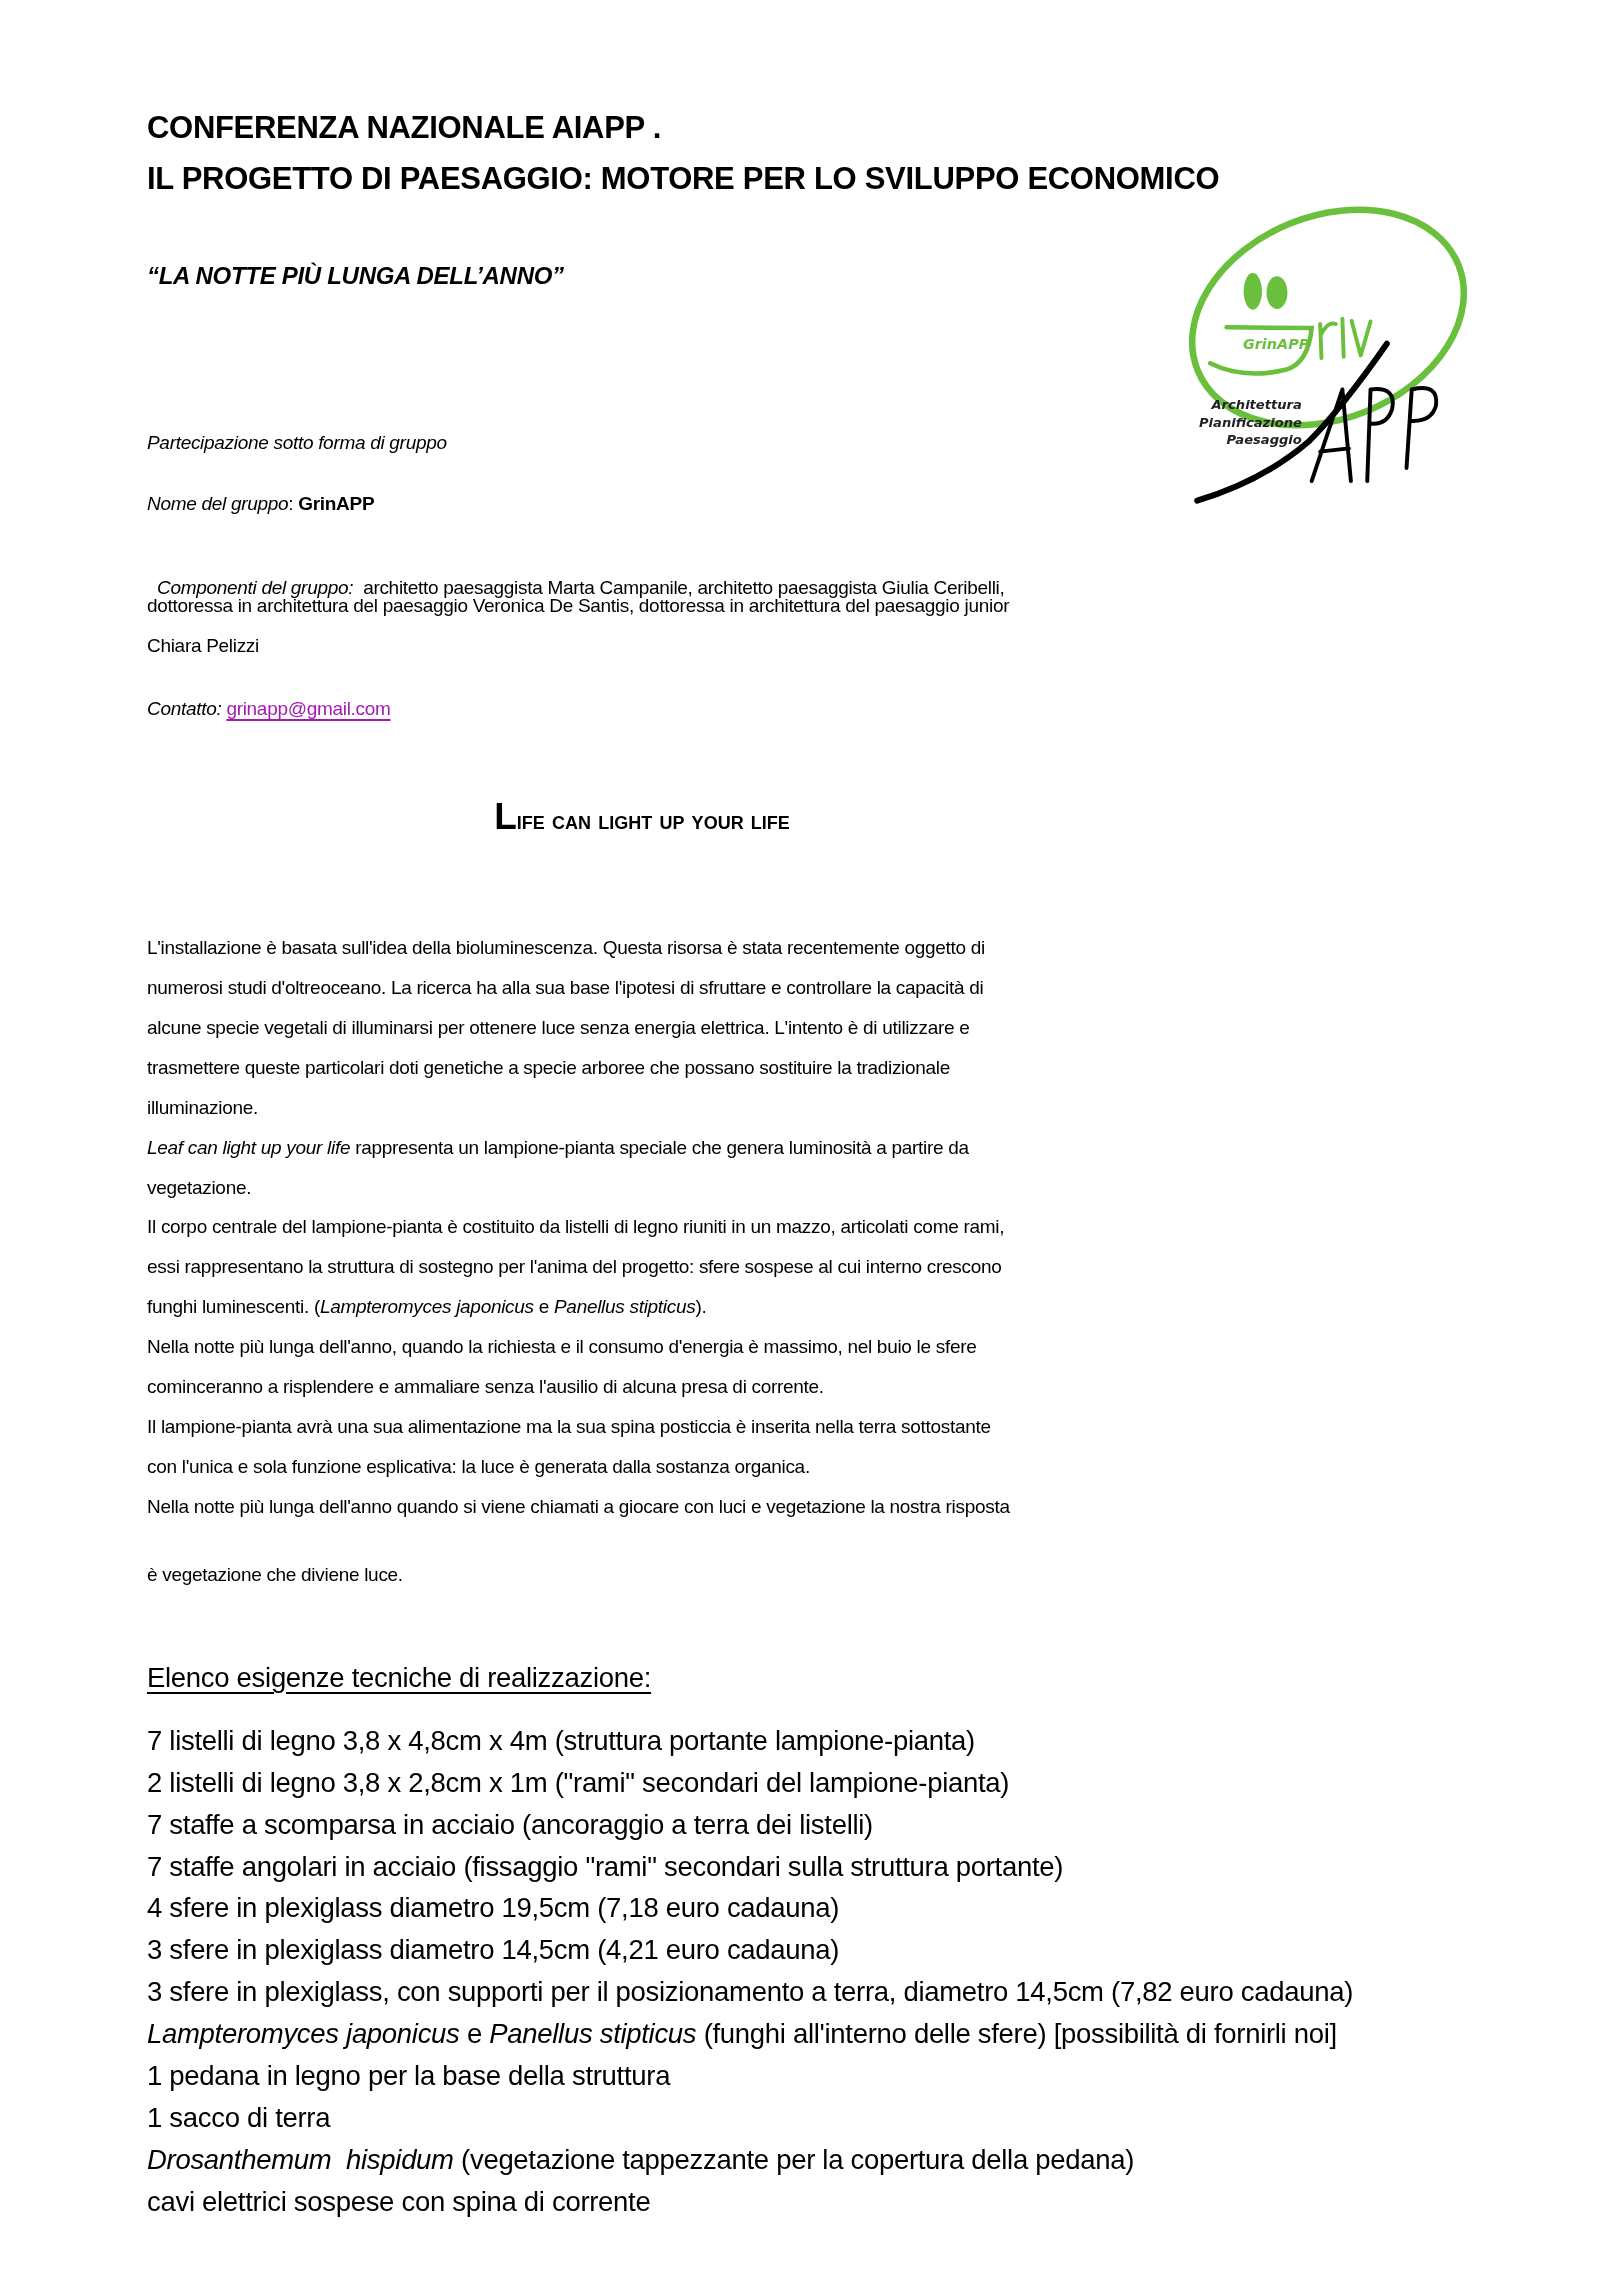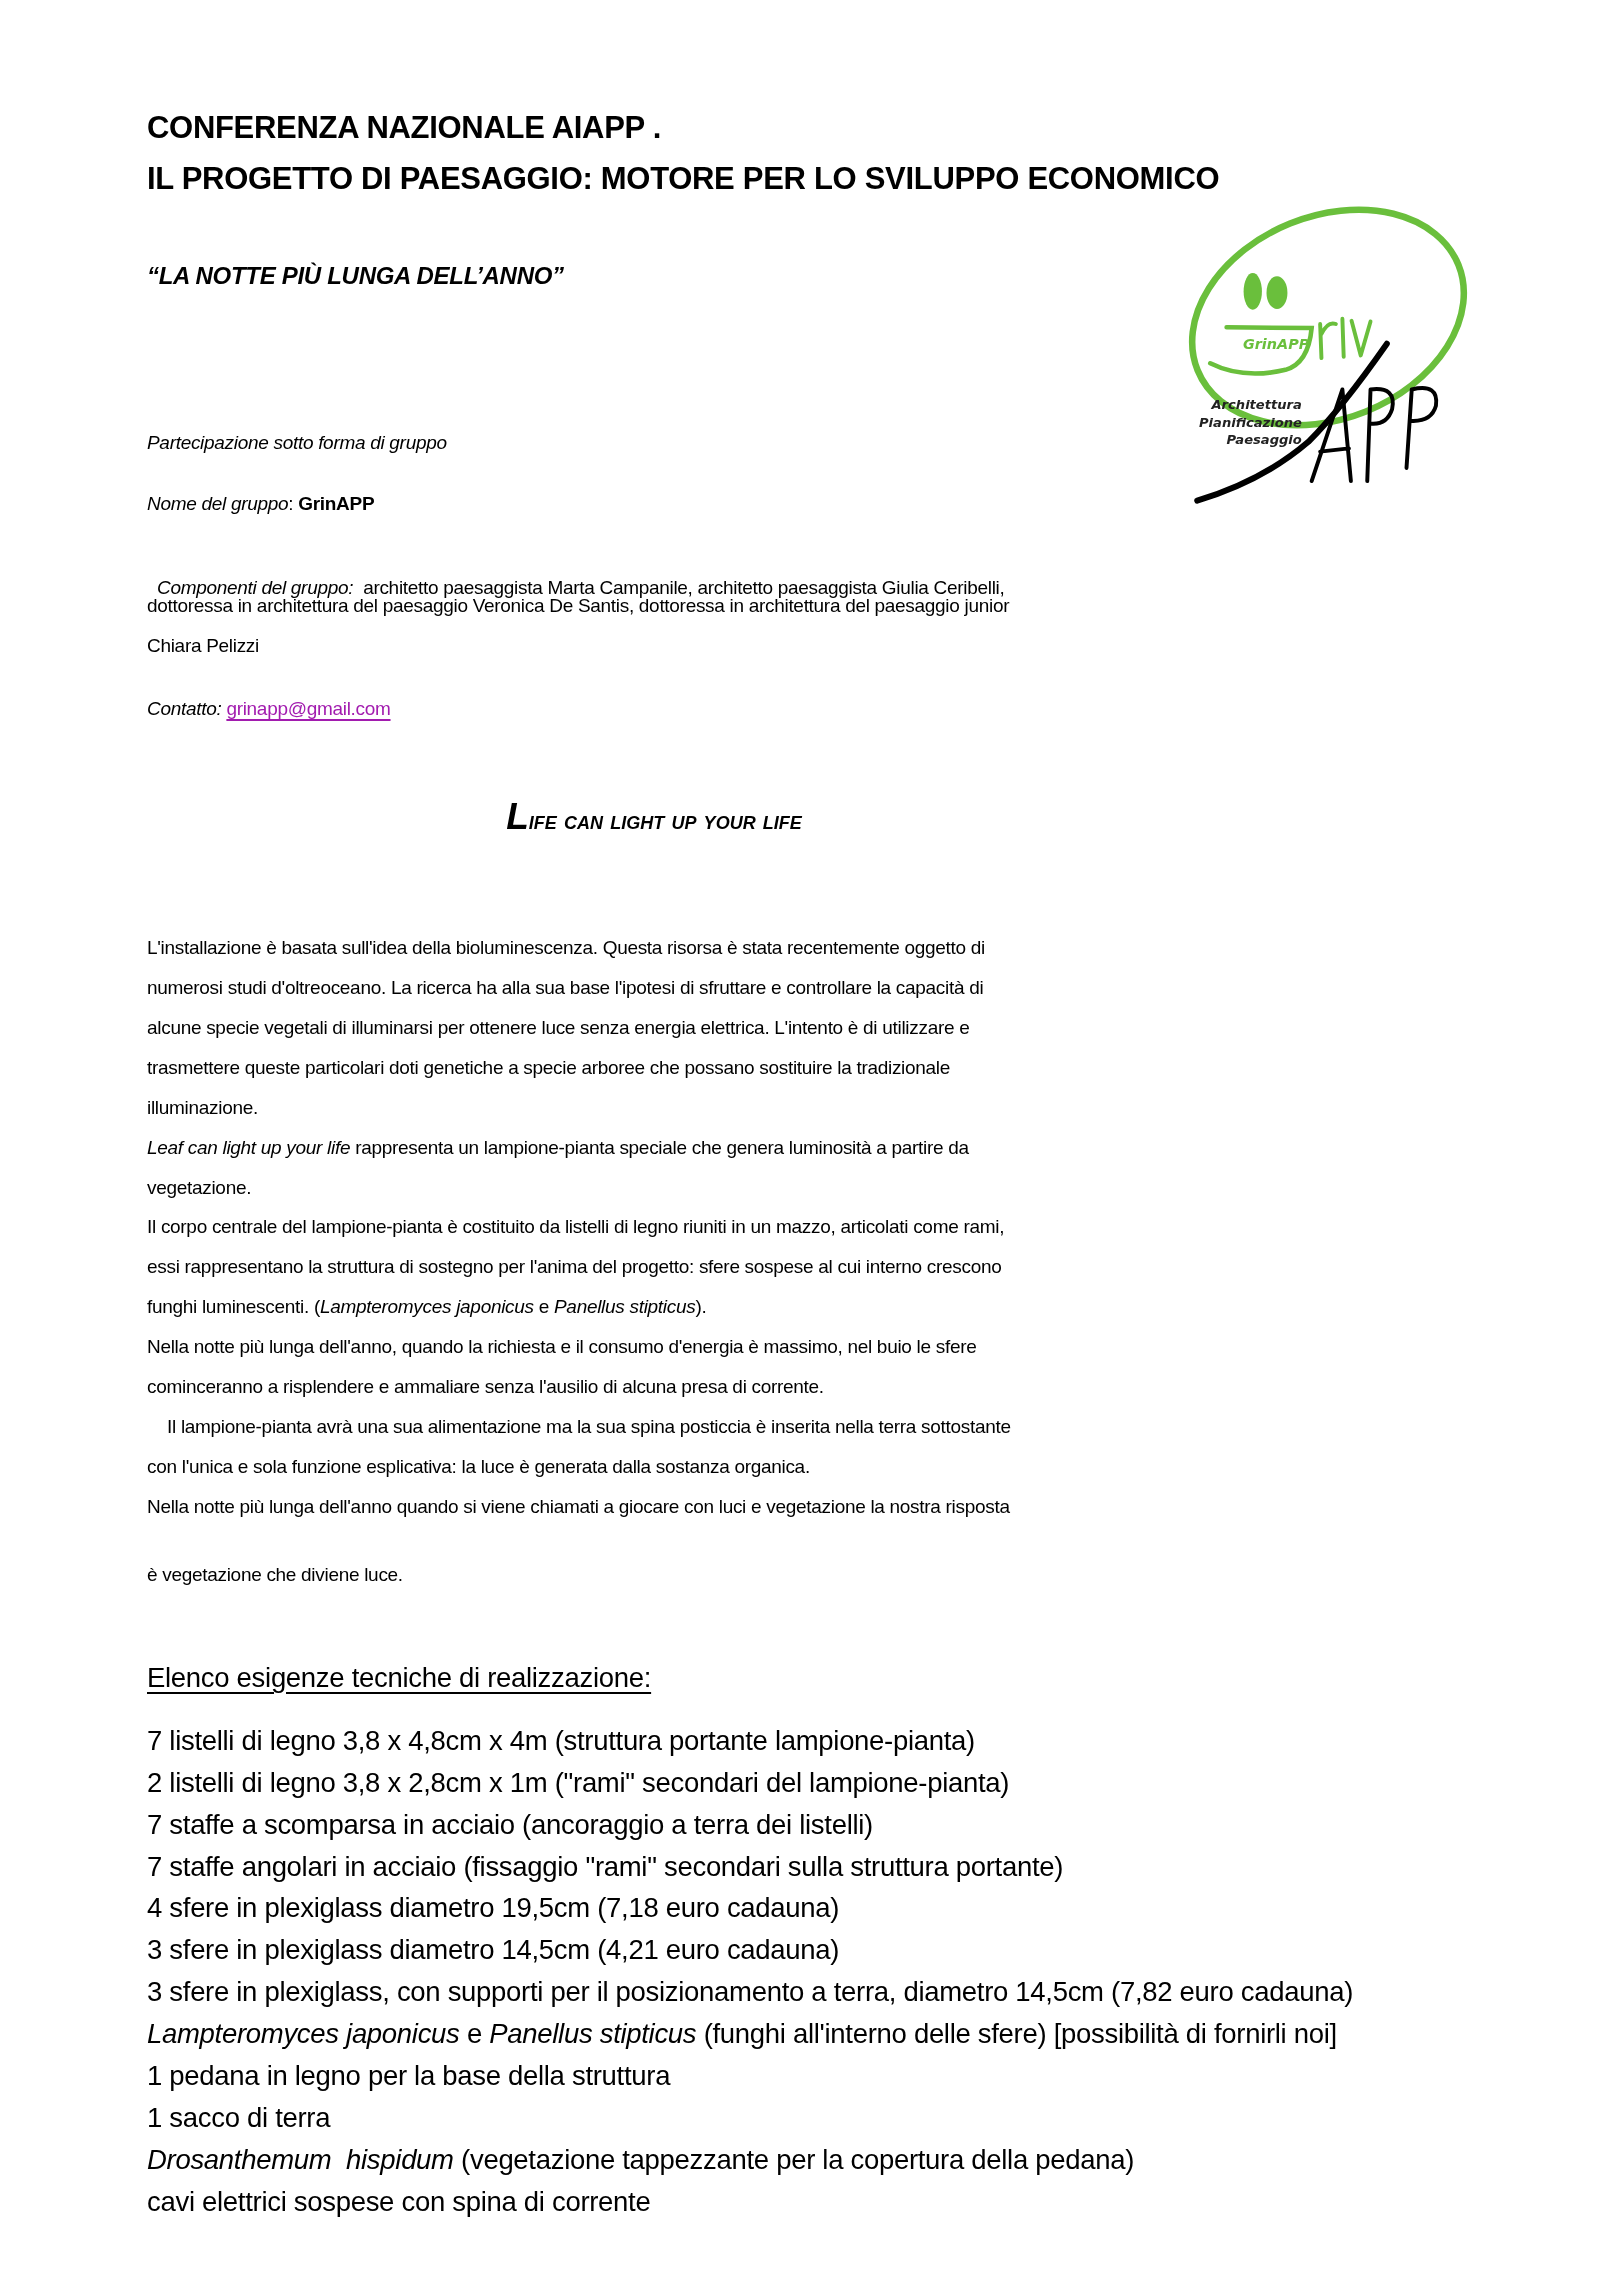--- a/index.html
+++ b/index.html
@@ -8,21 +8,21 @@
     font-family: "Liberation Sans", sans-serif; color: #000000;
   }
   .abs { position: absolute; white-space: nowrap; }
   .h1 { font-weight: bold; font-size: 31px; letter-spacing: -0.3px; left: 147px; }
   .sub { font-weight: bold; font-style: italic; font-size: 24px; left: 147px; letter-spacing: -0.3px; }
   .line { font-size: 19px; left: 147px; letter-spacing: -0.3px; }
   .it { font-style: italic; }
   .b { font-weight: bold; }
   a.link { color: #a21caf; text-decoration: underline; text-decoration-thickness: 2px; text-underline-offset: 3.9px; }
   .title {
-    left: 12px; width: 1284px; text-align: center; font-style: italic; font-weight: bold;
+    left: 0; width: 1284px; text-align: center; font-weight: bold;
     font-size: 26px; letter-spacing: 0px; font-variant: small-caps;
   }
   .title .cap { font-size: 37px; }
   .u { text-decoration: underline; text-decoration-thickness: 2px; text-underline-offset: 5.2px; }
   .list { font-size: 27.5px; left: 147px; letter-spacing: -0.3px; }
   #logo { position: absolute; left: 1171px; top: 193px; width: 314px; height: 321px; }
 </style>
 </head>
 <body>
 
@@ -78,21 +78,21 @@
 <div class="abs line" style="top:1097px;">illuminazione.</div>
 <div class="abs line" style="top:1137px;">
   <span class="it">Leaf can light up your life</span><span> rappresenta un lampione-pianta speciale che genera luminosità a partire da</span>
 </div>
 <div class="abs line" style="top:1177px;">vegetazione.</div>
 <div class="abs line" style="top:1216px;">Il corpo centrale del lampione-pianta è costituito da listelli di legno riuniti in un mazzo, articolati come rami,</div>
 <div class="abs line" style="top:1256px;">essi rappresentano la struttura di sostegno per l'anima del progetto: sfere sospese al cui interno crescono</div>
 <div class="abs line" style="top:1296px; white-space:pre;"><span>funghi luminescenti. (</span><span class="it">Lampteromyces japonicus</span><span> e </span><span class="it">Panellus stipticus</span><span>).</span></div>
 <div class="abs line" style="top:1336px;">Nella notte più lunga dell'anno, quando la richiesta e il consumo d'energia è massimo, nel buio le sfere</div>
 <div class="abs line" style="top:1376px;">cominceranno a risplendere e ammaliare senza l'ausilio di alcuna presa di corrente.</div>
-<div class="abs line" style="top:1416px;margin-left:20px;">Il lampione-pianta avrà una sua alimentazione ma la sua spina posticcia è inserita nella terra sottostante</div>
+<div class="abs line" style="top:1416px;">Il lampione-pianta avrà una sua alimentazione ma la sua spina posticcia è inserita nella terra sottostante</div>
 <div class="abs line" style="top:1456px;">con l'unica e sola funzione esplicativa: la luce è generata dalla sostanza organica.</div>
 <div class="abs line" style="top:1496px;">Nella notte più lunga dell'anno quando si viene chiamati a giocare con luci e vegetazione la nostra risposta</div>
 <div class="abs line" style="top:1536px;margin-top:28px;">è vegetazione che diviene luce.</div>
 
 <div class="abs list u" style="top:1662px;">Elenco esigenze tecniche di realizzazione:</div>
 <div class="abs list" style="top:1725px;">7 listelli di legno 3,8 x 4,8cm x 4m (struttura portante lampione-pianta)</div>
 <div class="abs list" style="top:1767px;">2 listelli di legno 3,8 x 2,8cm x 1m ("rami" secondari del lampione-pianta)</div>
 <div class="abs list" style="top:1809px;">7 staffe a scomparsa in acciaio (ancoraggio a terra dei listelli)</div>
 <div class="abs list" style="top:1851px;">7 staffe angolari in acciaio (fissaggio "rami" secondari sulla struttura portante)</div>
 <div class="abs list" style="top:1892px;">4 sfere in plexiglass diametro 19,5cm (7,18 euro cadauna)</div>

